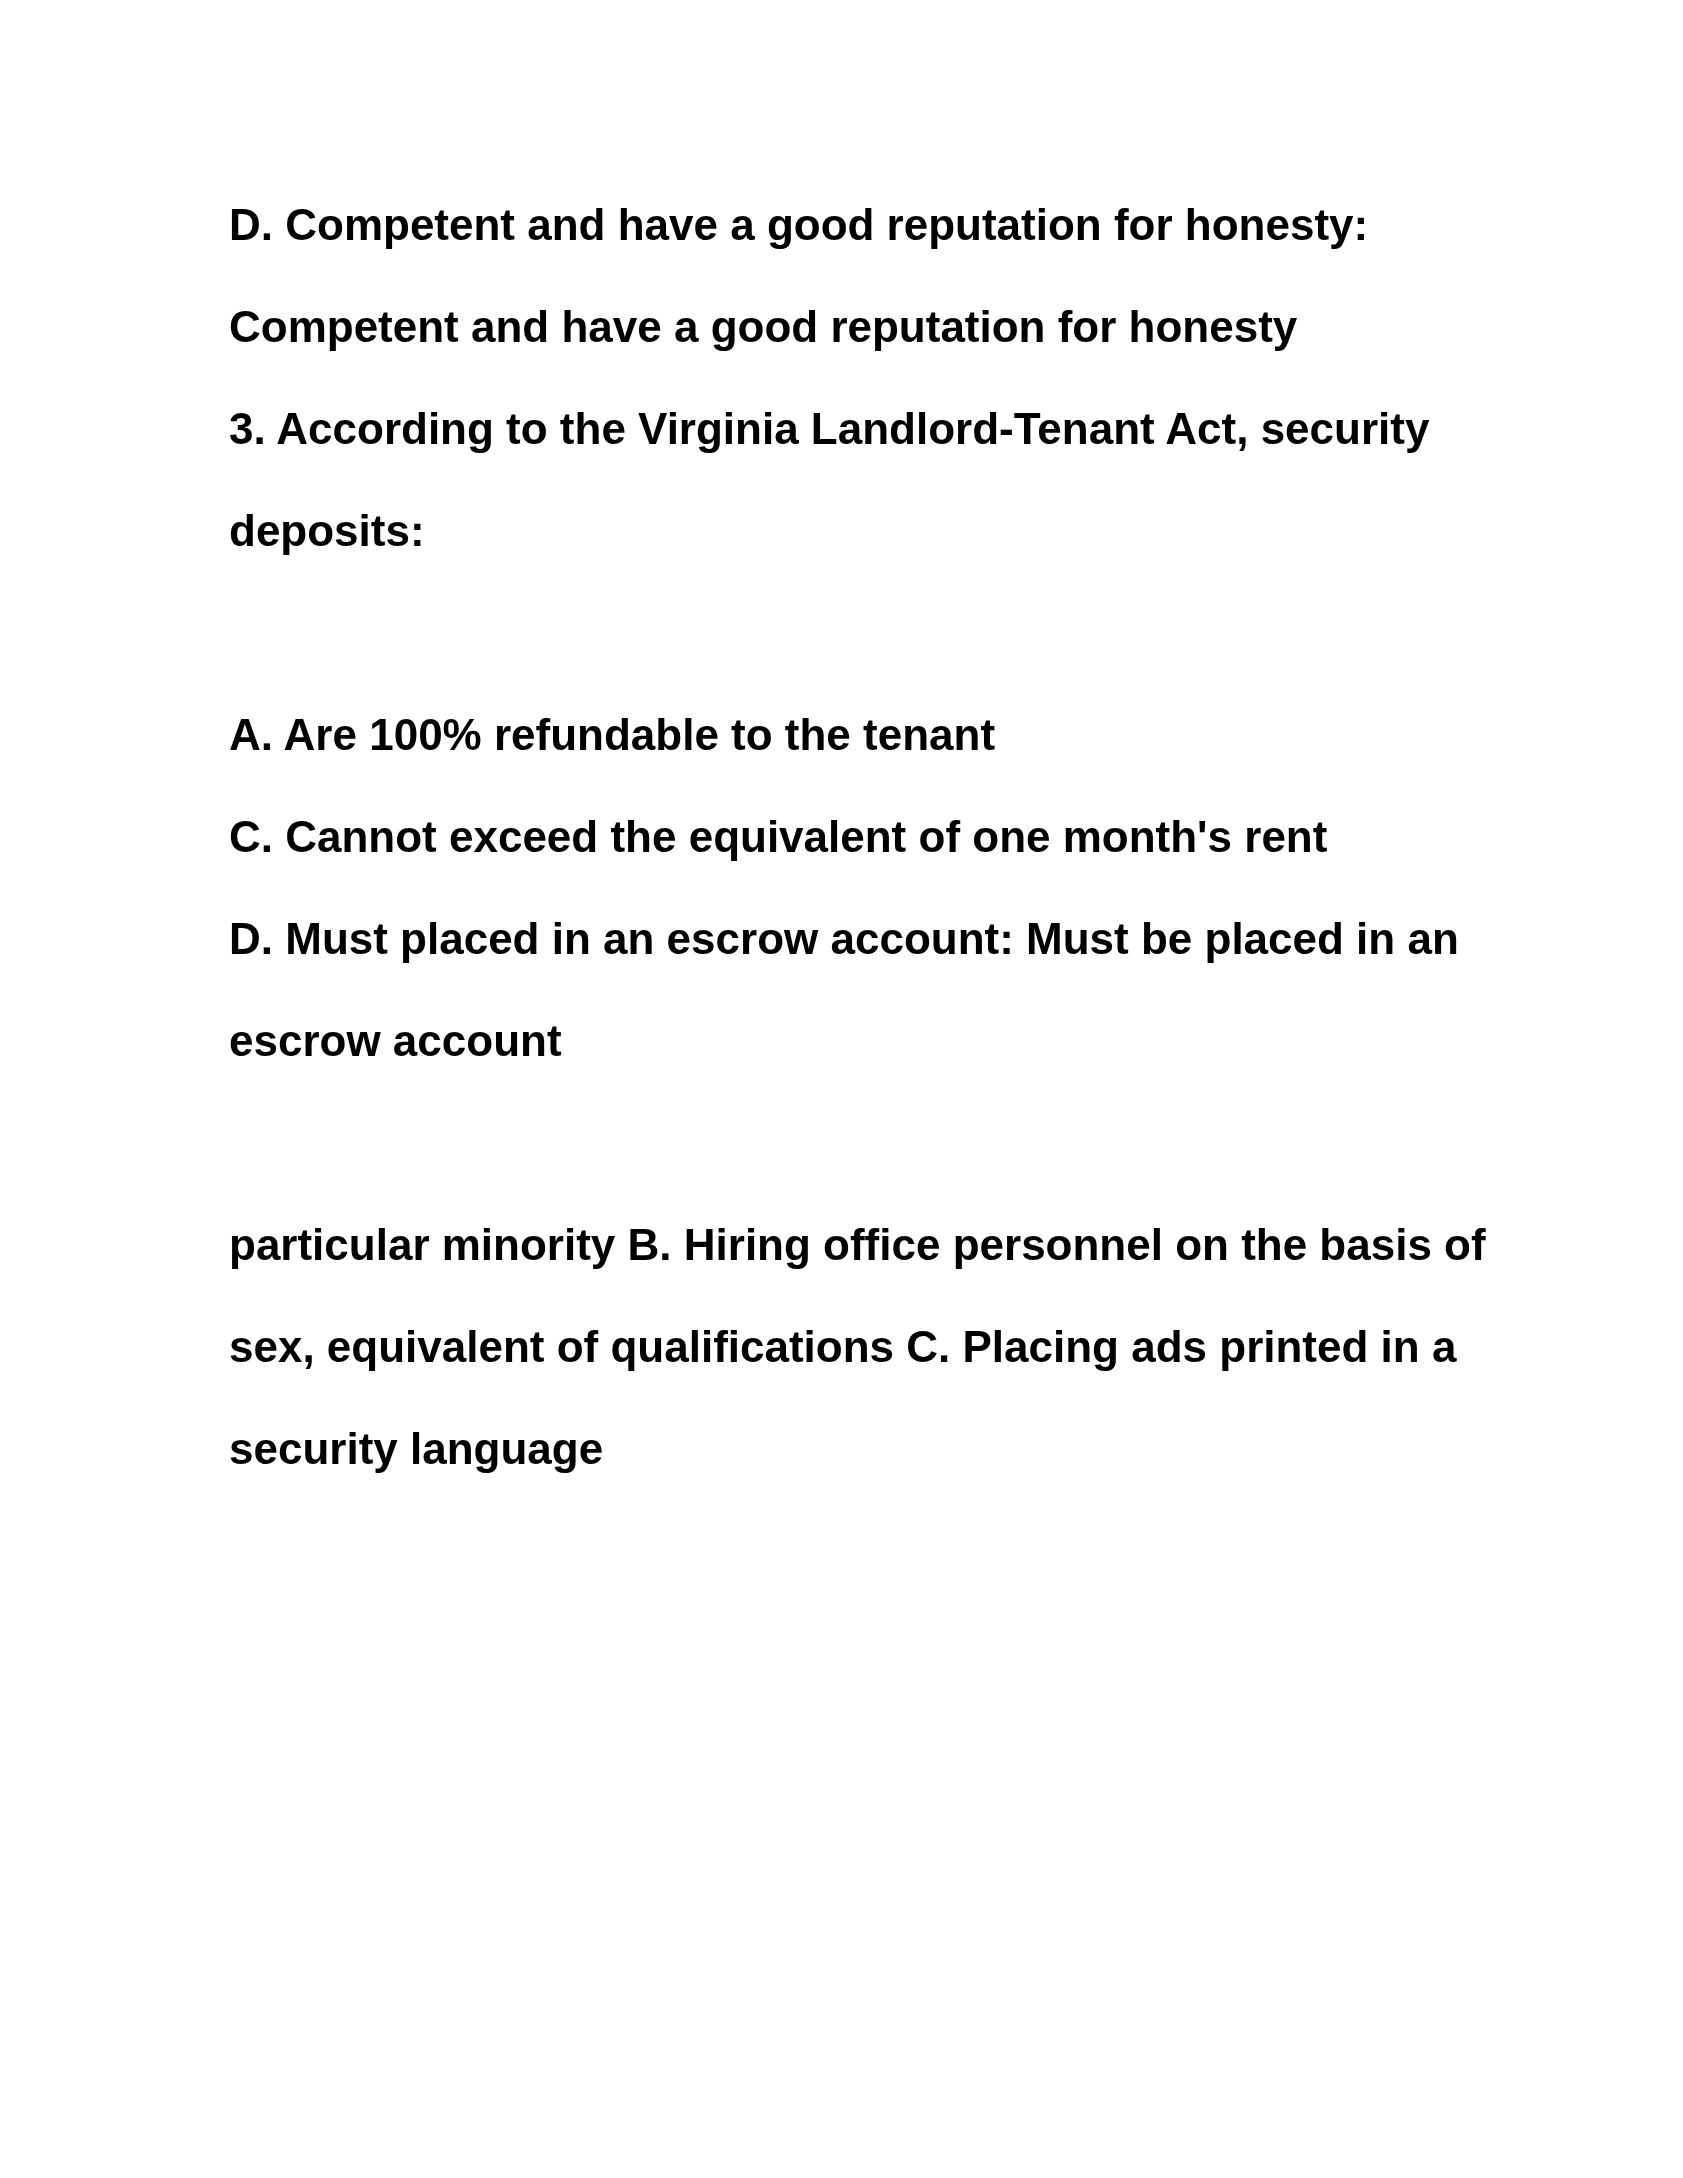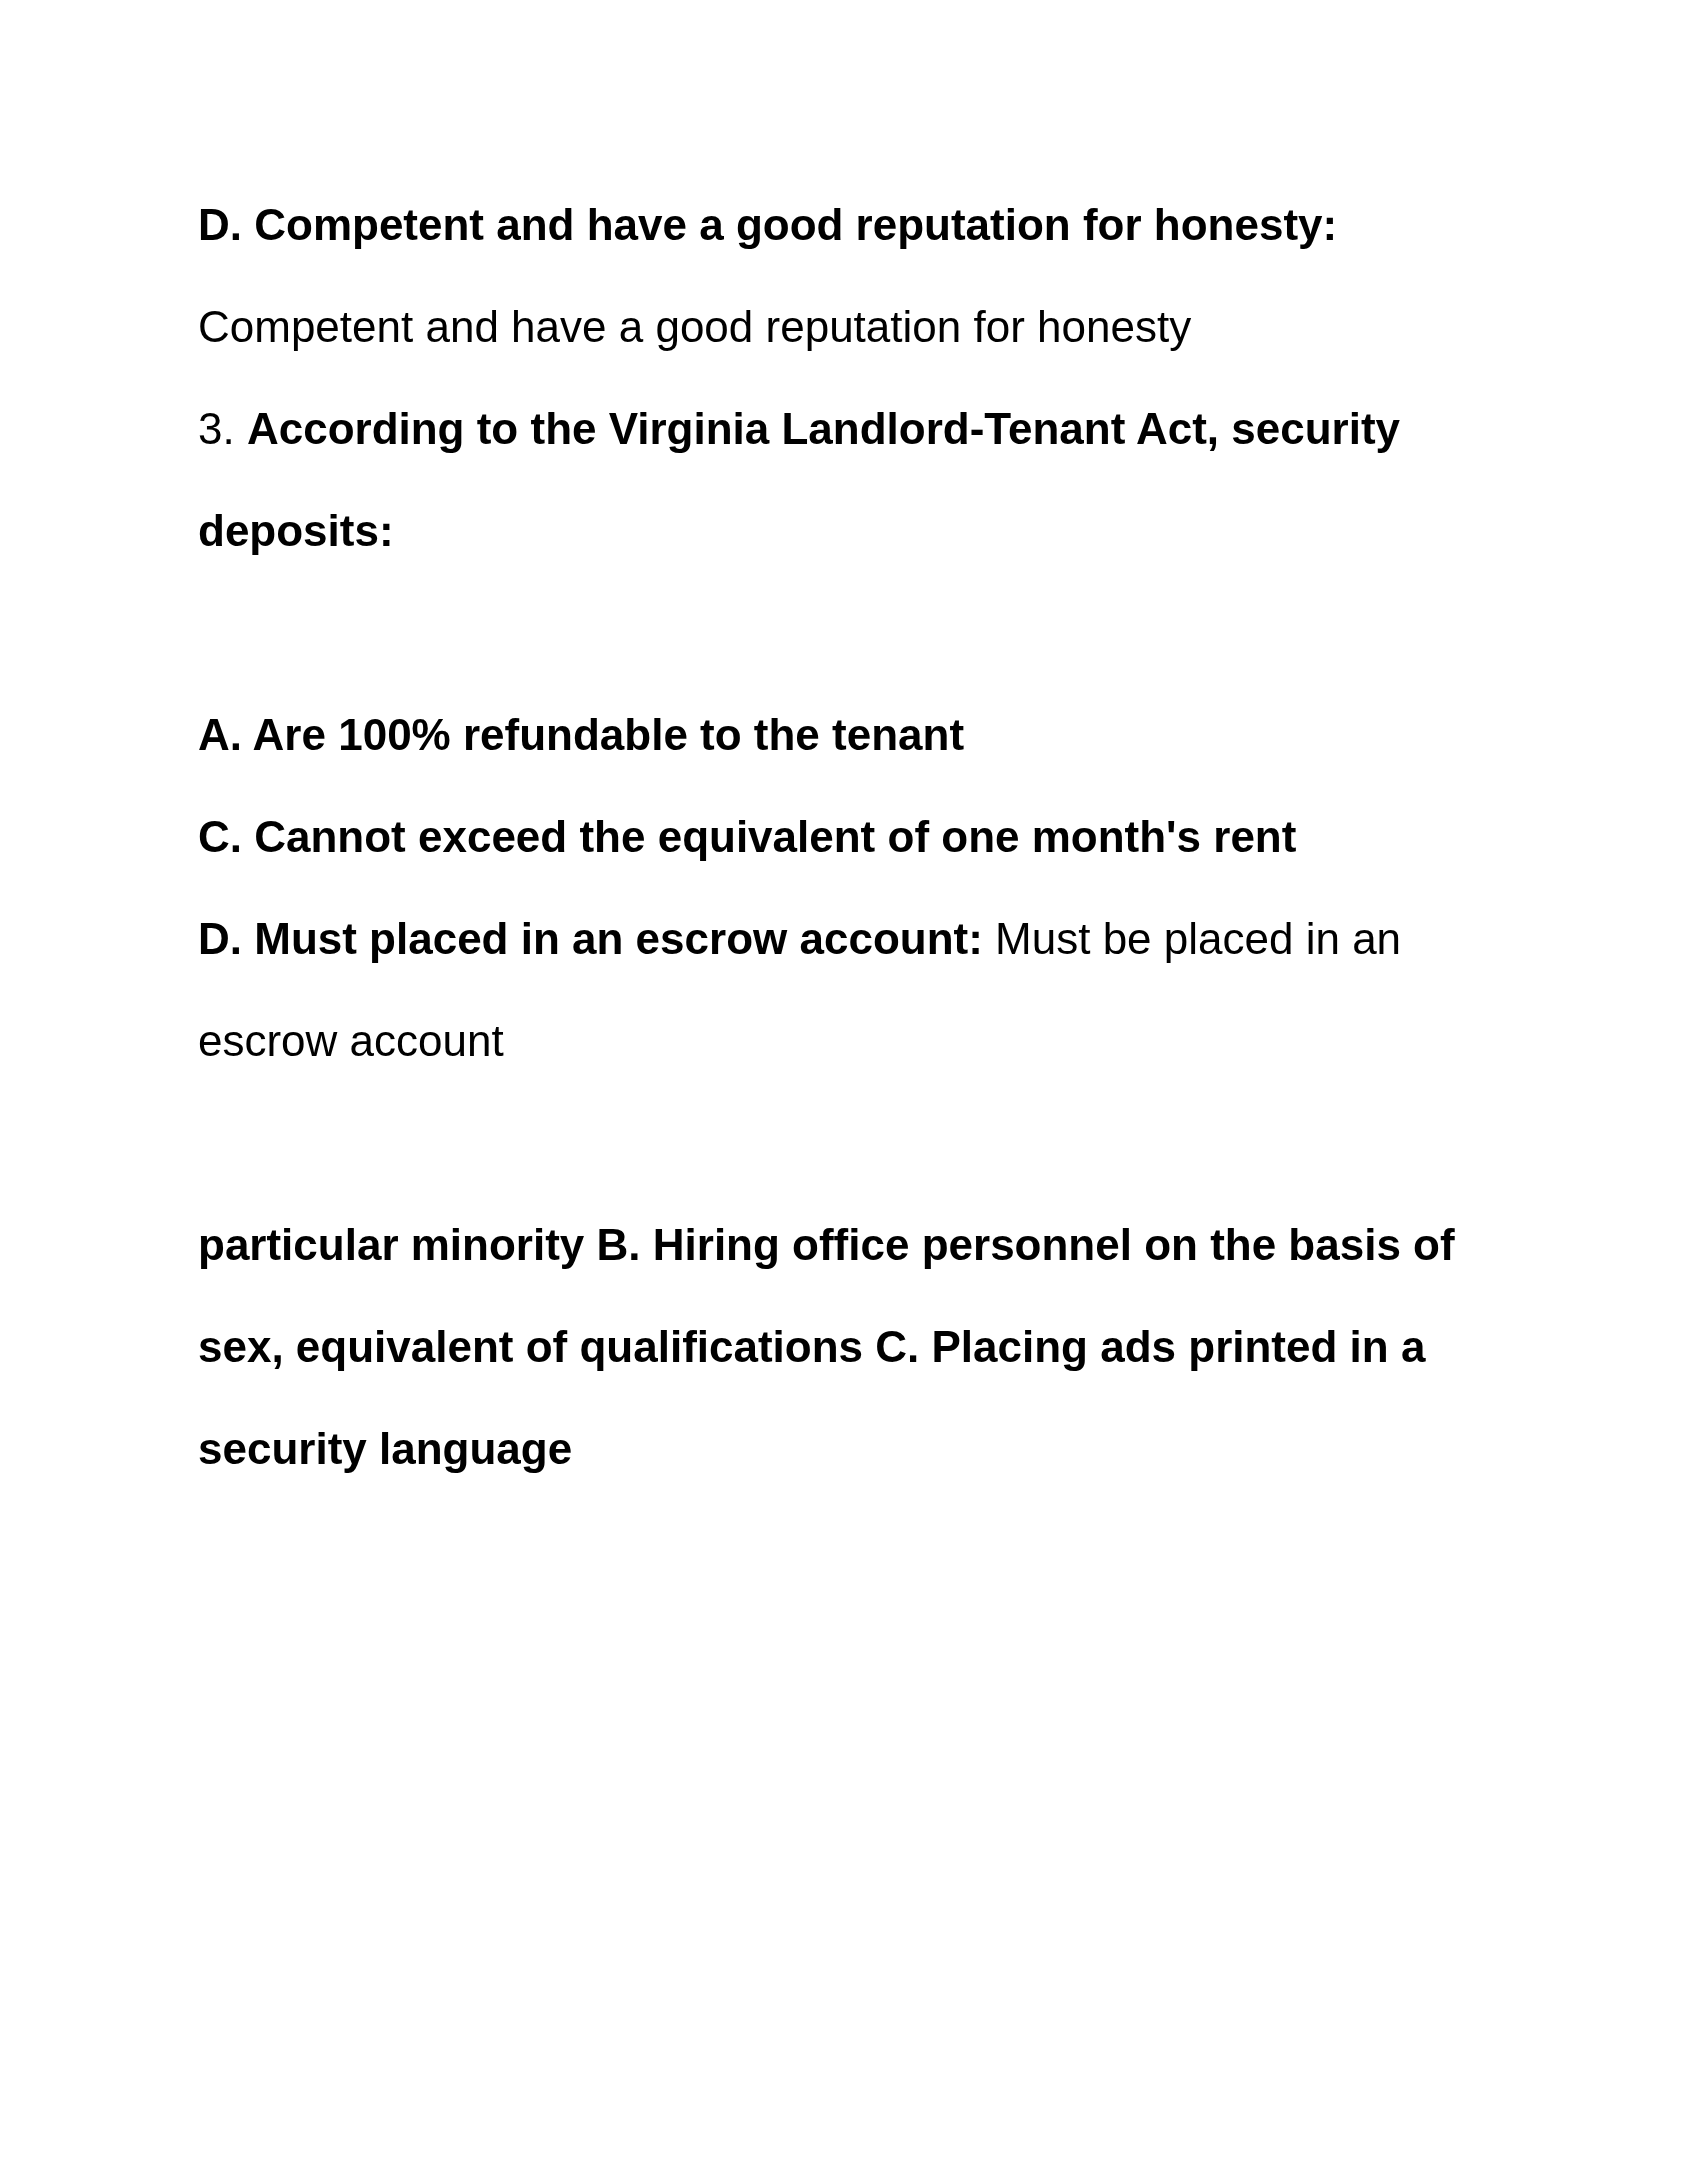--- a/index.html
+++ b/index.html
@@ -19,26 +19,27 @@
     left: 198px;
     top: 174px;
     width: 1327px;
     color: #000000;
     font-size: 44px;
     line-height: 102px;
   }
   .line {
     white-space: pre-wrap;
     min-height: 102px;
+    margin-left: 31px;
   }
   .seg-bold {
     font-weight: bold;
   }
   .seg-regular {
-    font-weight: normal;
+    font-weight: bold;
   }
 </style>
 </head>
 <body>
 
 <div class="page">
   <div>
       <div class="line"><span class="seg-bold">D. Competent and have a good reputation for honesty:</span></div>
       <div class="line"><span class="seg-regular">Competent and have a good reputation for honesty</span></div>
       <div class="line"><span class="seg-regular">3. </span><span class="seg-bold">According to the Virginia Landlord-Tenant Act, security</span></div>

